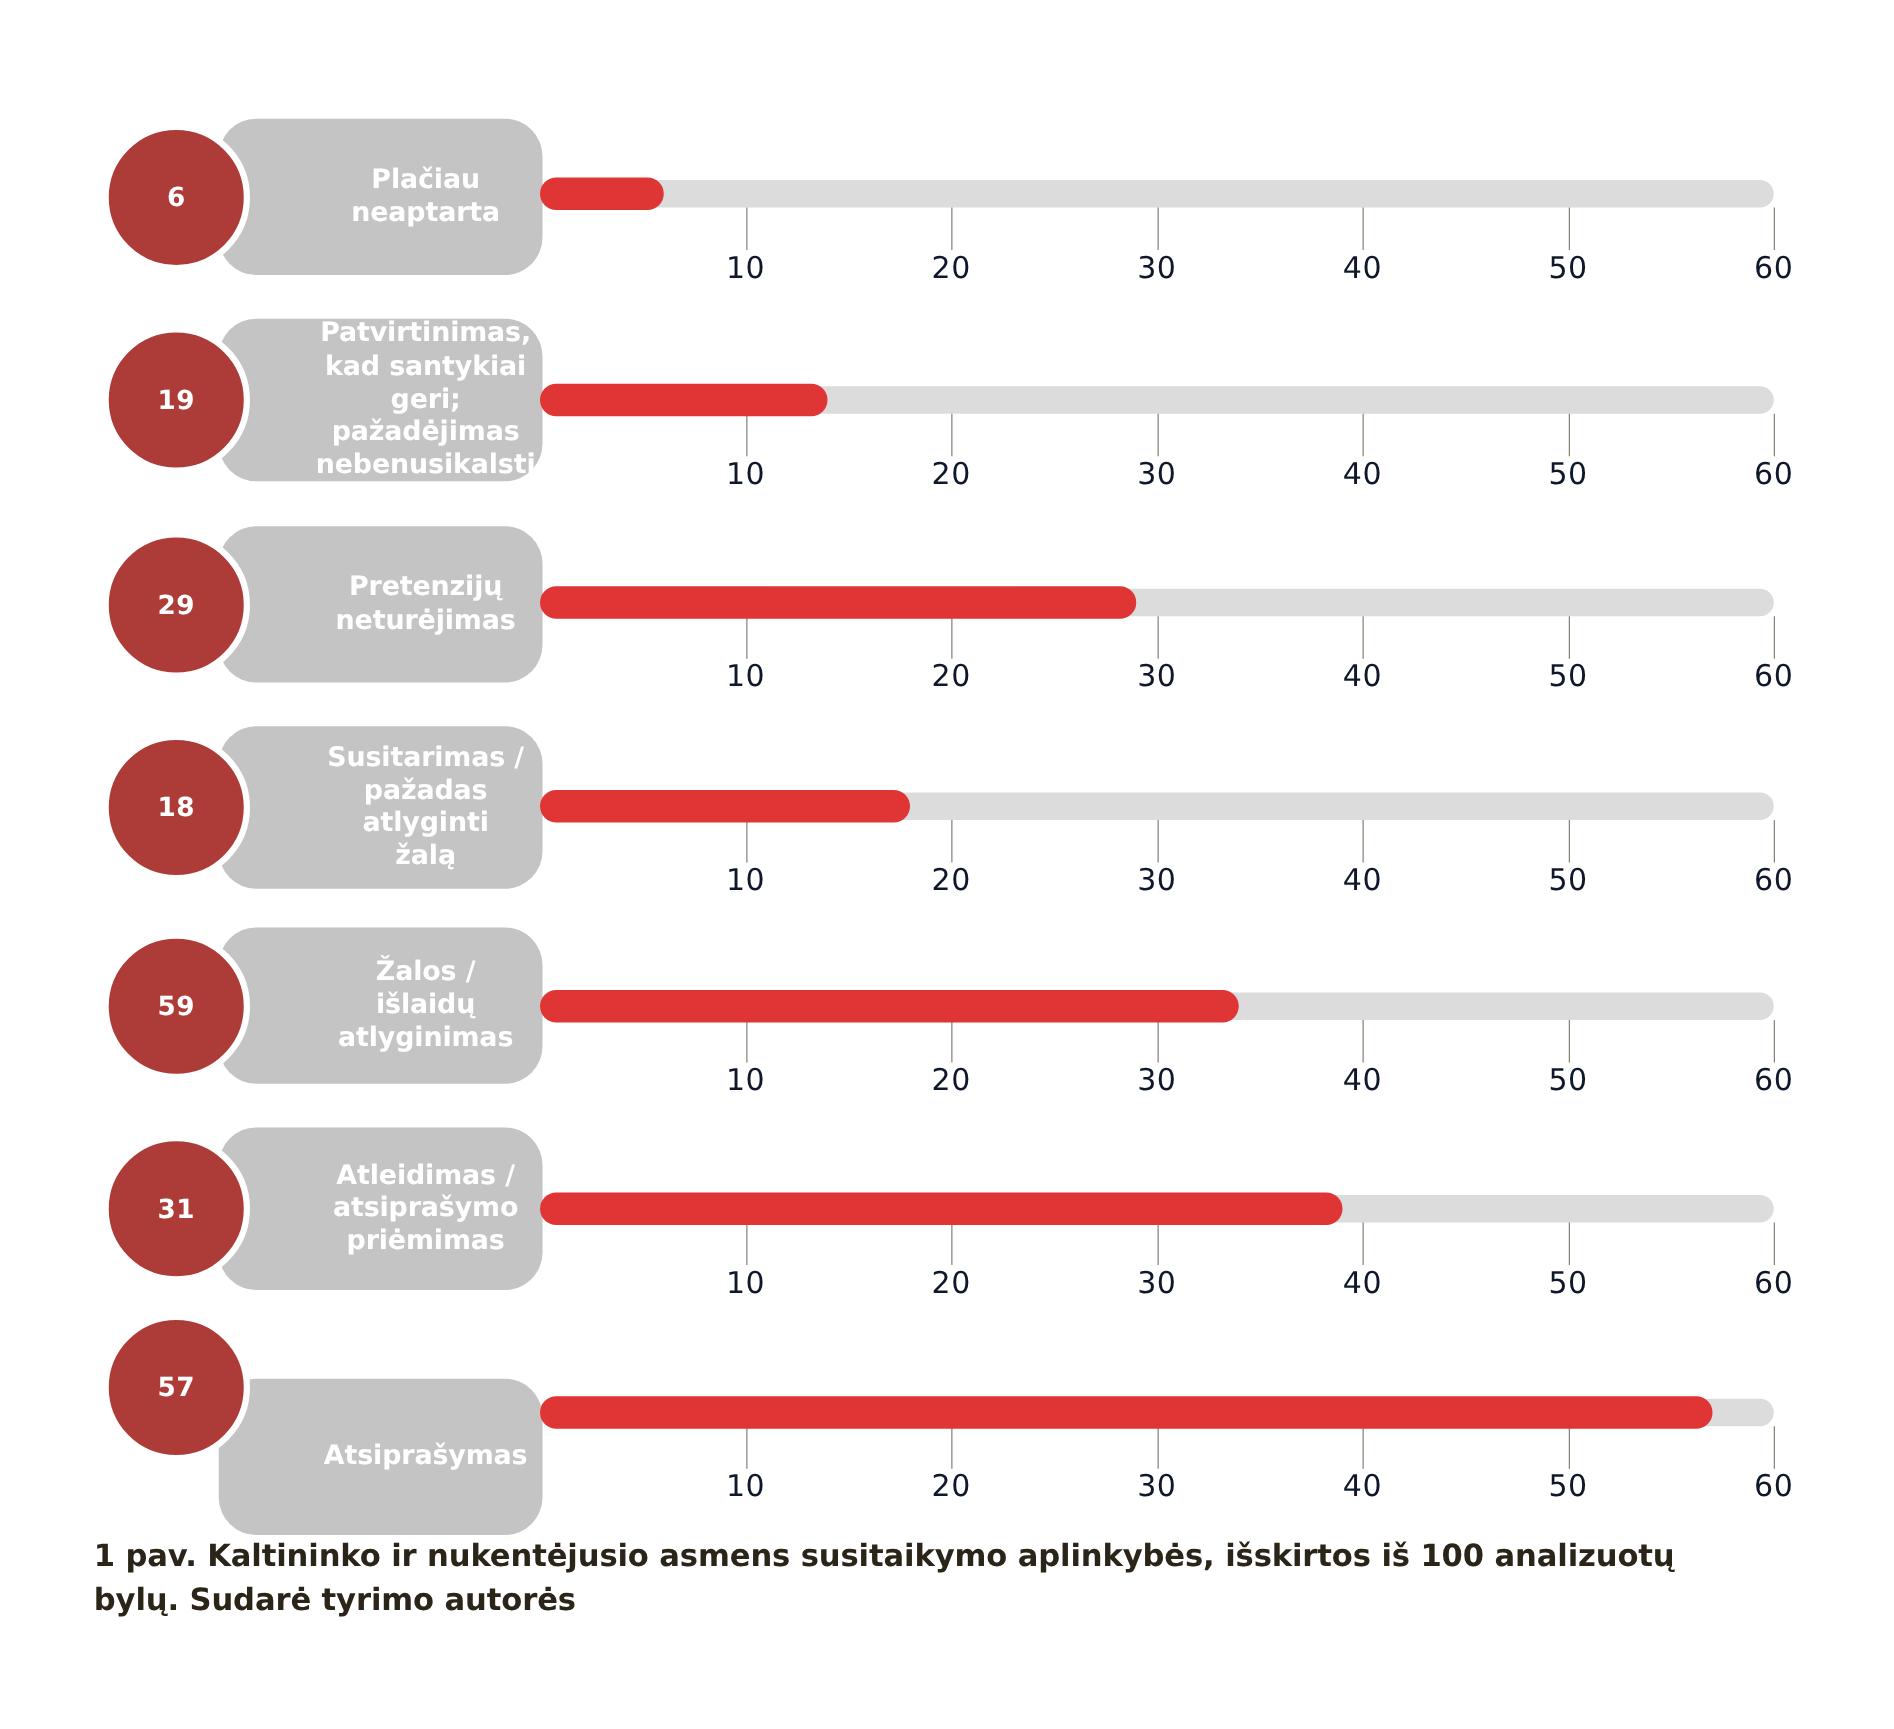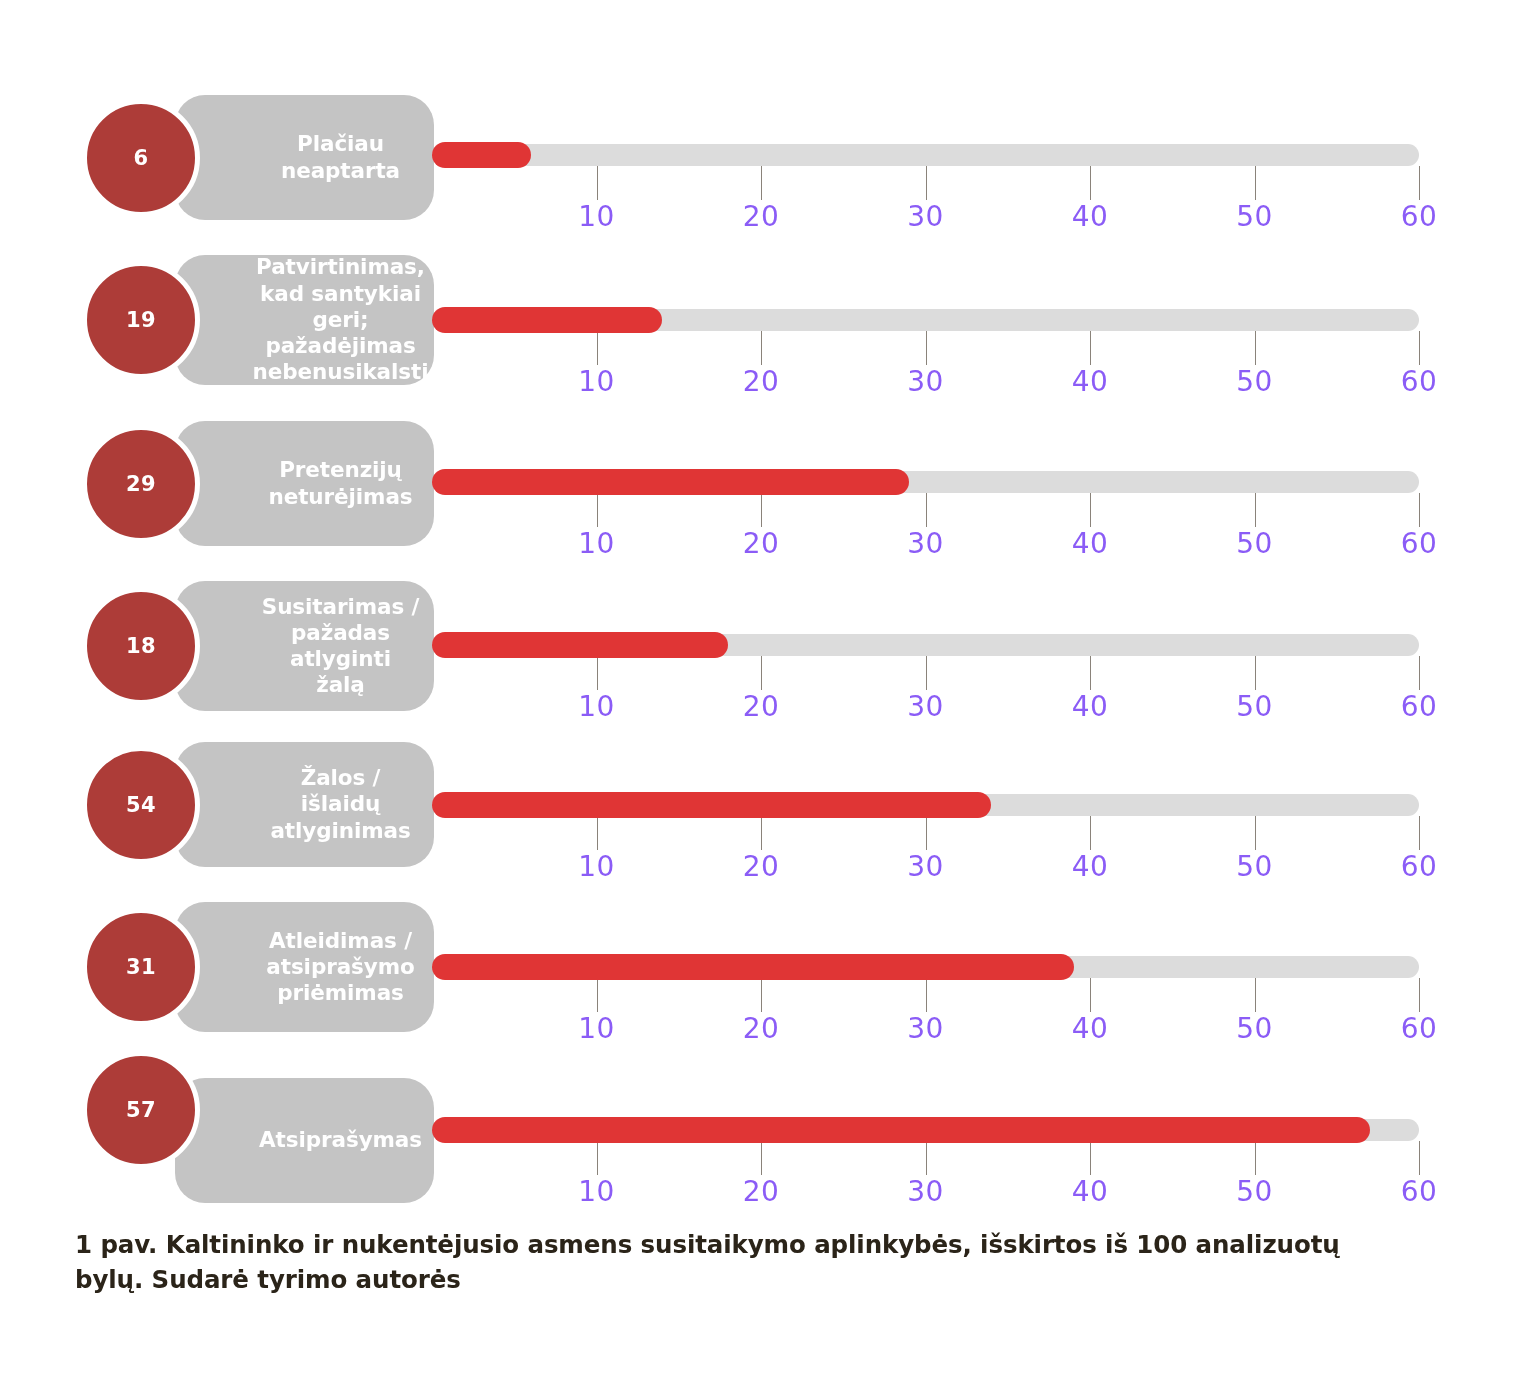--- a/index.html
+++ b/index.html
@@ -97,22 +97,22 @@
     z-index: 1;
   }
   .tick {
     position: absolute;
     width: 1px;
     background: #8a837a;
     top: 0;
   }
   .tick-label {
     position: absolute;
-    color: #8b5cf6;
-    font-size: 28px;
+    color: #0f172a;
+    font-size: 24px;
     font-weight: normal;
     text-align: center;
     width: 60px;
     font-family: "DejaVu Sans", sans-serif;
     letter-spacing: 0.5px;
   }
 
   
   .caption {
     position: absolute;
@@ -250,21 +250,21 @@
           <div class="tick" style="left: 1254.5px; height: 34px;"></div>
           <div class="tick-label" style="left: 1224.5px; top: 34px;">50</div>
           <div class="tick" style="left: 1419px; height: 34px;"></div>
           <div class="tick-label" style="left: 1389px; top: 34px;">60</div>
         </div>
         <div class="label-capsule" style="top: 742px; height: 125px; width: 259px;">
           <div class="label-text">Žalos / išlaidų
 atlyginimas</div>
         </div>
         <div class="value-circle" style="width: 118px; height: 118px; top: 745.5px;">
-          <div class="value-text">54</div>
+          <div class="value-text">59</div>
         </div>
       </div>
       <div class="chart-row" style="top: 0px;">
         <div class="bar-track" style="left: 432px; width: 987px; height: 22px; top: 956px;"></div>
         <div class="bar-fill" style="left: 432px; width: 641.55px; height: 26px; top: 954px;"></div>
         <div class="axis" style="left: 0px; top: 978px;">
           <div class="tick" style="left: 596.5px; height: 34px;"></div>
           <div class="tick-label" style="left: 566.5px; top: 34px;">10</div>
           <div class="tick" style="left: 761px; height: 34px;"></div>
           <div class="tick-label" style="left: 731px; top: 34px;">20</div>
@@ -296,21 +296,21 @@
           <div class="tick-label" style="left: 731px; top: 34px;">20</div>
           <div class="tick" style="left: 925.5px; height: 34px;"></div>
           <div class="tick-label" style="left: 895.5px; top: 34px;">30</div>
           <div class="tick" style="left: 1090px; height: 34px;"></div>
           <div class="tick-label" style="left: 1060px; top: 34px;">40</div>
           <div class="tick" style="left: 1254.5px; height: 34px;"></div>
           <div class="tick-label" style="left: 1224.5px; top: 34px;">50</div>
           <div class="tick" style="left: 1419px; height: 34px;"></div>
           <div class="tick-label" style="left: 1389px; top: 34px;">60</div>
         </div>
-        <div class="label-capsule" style="top: 1078px; height: 125px; width: 259px;">
+        <div class="label-capsule" style="top: 1103px; height: 125px; width: 259px;">
           <div class="label-text">Atsiprašymas</div>
         </div>
         <div class="value-circle" style="width: 118px; height: 118px; top: 1051px;">
           <div class="value-text">57</div>
         </div>
       </div>
     </div>
 
   <div class="caption">1 pav. Kaltininko ir nukentėjusio asmens susitaikymo aplinkybės, išskirtos iš 100 analizuotų bylų. Sudarė tyrimo autorės</div>
 </div>

